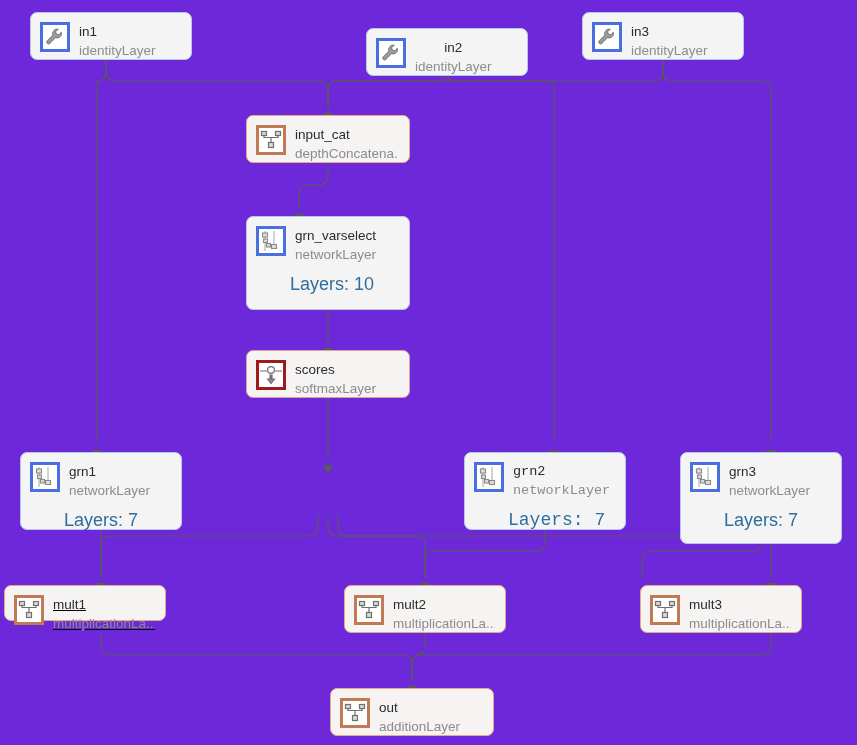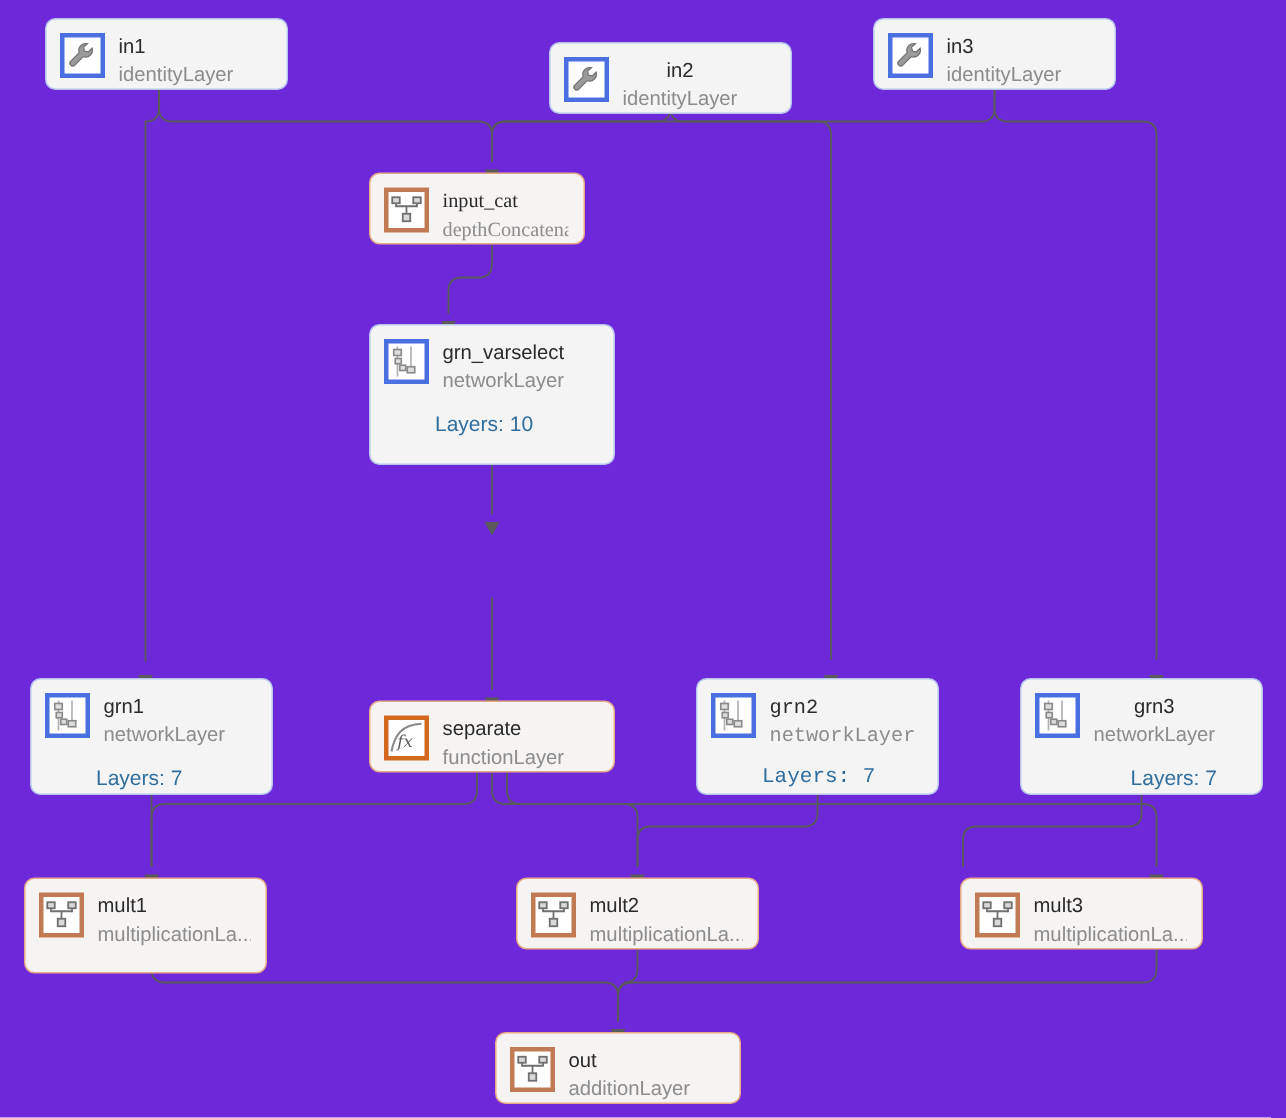--- a/index.html
+++ b/index.html
@@ -68,21 +68,21 @@
   }
   .node-name {
     font-size: 13.5px;
     color: #2b2b2b;
   }
   .node-type {
     font-size: 13.5px;
     color: #8c8c8c;
   }
   .node-meta {
-    font-size: 14px;
+    font-size: 18px;
     color: #2f6e9e;
     padding: 10px 0 0 43px;
   }
 </style>
 </head>
 <body>
 
 <div id="canvas">
 
   <svg id="edges" viewBox="0 0 857 745" xmlns="http://www.w3.org/2000/svg">
@@ -146,21 +146,21 @@
         <span class="icon-box b-blue">
           <svg viewBox="0 0 24 24">
             <g fill="#9a9a9a" stroke="#6f6f6f" stroke-width="0.8">
               <path d="M15.4 4.2a4.6 4.6 0 0 0-5.6 5.9L4.2 15.7a1.9 1.9 0 0 0 2.7 2.7l5.6-5.6a4.6 4.6 0 0 0 5.9-5.7l-2.5 2.5-2.6-.6-.6-2.6z"></path>
             </g>
           </svg>
         </span>
         <span class="node-text"><span class="node-name">in3</span><br><span class="node-type">identityLayer</span></span>
       </div>
     </div>
-    <div class="node orange" style="left: 246px; top: 115px; width: 144px; height: 48px; font-family: Liberation Serif, serif;">
+    <div class="node orange" style="left: 246px; top: 115px; width: 164px; height: 48px;">
       <div class="node-top">
         <span class="icon-box b-brown">
           <svg viewBox="0 0 24 24">
             <g fill="none" stroke="#6f6f6f" stroke-width="1.2">
               <rect x="2.5" y="3.5" width="5" height="4" fill="#d9d9d9"></rect>
               <rect x="16.5" y="3.5" width="5" height="4" fill="#d9d9d9"></rect>
               <path d="M5 7.5v2h14v-2M12 9.5v5"></path>
               <rect x="9.5" y="14.5" width="5" height="5" fill="#d9d9d9"></rect>
             </g>
           </svg>
@@ -178,83 +178,87 @@
               <rect x="4.5" y="10" width="4" height="3.5" fill="#dedede"></rect>
               <rect x="7.5" y="14.5" width="4" height="3.5" fill="#dedede"></rect>
               <rect x="12.5" y="15.5" width="5" height="4" fill="#dedede"></rect>
             </g>
           </svg>
         </span>
         <span class="node-text"><span class="node-name">grn_varselect</span><br><span class="node-type">networkLayer</span></span>
       </div>
       <div class="node-meta">Layers: 10</div>
     </div>
+    <div class="node red" style="left: 246px; top: 350px; width: 164px; height: 48px;">
+      <div class="node-top">
+        <span class="icon-box b-red">
+          <svg viewBox="0 0 24 24">
+            <g fill="none" stroke="#6f6f6f" stroke-width="1.2">
+              <path d="M1 8h7M16 8h7"></path>
+              <circle cx="12" cy="7" r="3.4" fill="#ffffff"></circle>
+              <path d="M12 11.5v5.5" stroke-width="3.2"></path>
+              <path d="M8.5 16l3.5 4.5 3.5-4.5z" fill="#8e8e8e" stroke="#6f6f6f"></path>
+            </g>
+          </svg>
+        </span>
+        <span class="node-text"><span class="node-name">scores</span><br><span class="node-type">softmaxLayer</span></span>
+      </div>
+    </div>
     <div class="node blue" style="left: 20px; top: 452px; width: 162px; height: 78px;">
       <div class="node-top">
         <span class="icon-box b-blue">
           <svg viewBox="0 0 24 24">
             <g fill="none" stroke="#8a8a8a" stroke-width="1.1">
               <path d="M6 2v20M15 2v13" stroke="#b0b0b0"></path>
               <rect x="3.5" y="4" width="5" height="4" fill="#dedede"></rect>
               <rect x="4.5" y="10" width="4" height="3.5" fill="#dedede"></rect>
               <rect x="7.5" y="14.5" width="4" height="3.5" fill="#dedede"></rect>
               <rect x="12.5" y="15.5" width="5" height="4" fill="#dedede"></rect>
             </g>
           </svg>
         </span>
         <span class="node-text"><span class="node-name">grn1</span><br><span class="node-type">networkLayer</span></span>
       </div>
       <div class="node-meta">Layers: 7</div>
     </div>
-    <div class="node orange" style="left: 246px; top: 467px; width: 164px; height: 48px;">
-      <div class="node-top">
-        <span class="icon-box b-orange">
-          <svg viewBox="0 0 24 24">
-            <path d="M2 21C4 10 9 3 22 2.5" fill="none" stroke="#8a8a8a" stroke-width="1.4"></path>
-            <text x="11" y="18" font-family="DejaVu Serif, serif" font-style="italic" font-size="11" fill="#5a5a5a" text-anchor="middle">fx</text>
-          </svg>
-        </span>
-        <span class="node-text"><span class="node-name">separate</span><br><span class="node-type">functionLayer</span></span>
-      </div>
-    </div>
     <div class="node blue" style="left: 464px; top: 452px; width: 162px; height: 78px; font-family: Liberation Mono, monospace;">
       <div class="node-top">
         <span class="icon-box b-blue">
           <svg viewBox="0 0 24 24">
             <g fill="none" stroke="#8a8a8a" stroke-width="1.1">
               <path d="M6 2v20M15 2v13" stroke="#b0b0b0"></path>
               <rect x="3.5" y="4" width="5" height="4" fill="#dedede"></rect>
               <rect x="4.5" y="10" width="4" height="3.5" fill="#dedede"></rect>
               <rect x="7.5" y="14.5" width="4" height="3.5" fill="#dedede"></rect>
               <rect x="12.5" y="15.5" width="5" height="4" fill="#dedede"></rect>
             </g>
           </svg>
         </span>
         <span class="node-text"><span class="node-name">grn2</span><br><span class="node-type">networkLayer</span></span>
       </div>
       <div class="node-meta">Layers: 7</div>
     </div>
-    <div class="node blue" style="left: 680px; top: 452px; width: 162px; height: 78px; text-align: center;">
+    <div class="node blue" style="left: 680px; top: 452px; width: 162px; height: 92px;">
       <div class="node-top">
         <span class="icon-box b-blue">
           <svg viewBox="0 0 24 24">
             <g fill="none" stroke="#8a8a8a" stroke-width="1.1">
               <path d="M6 2v20M15 2v13" stroke="#b0b0b0"></path>
               <rect x="3.5" y="4" width="5" height="4" fill="#dedede"></rect>
               <rect x="4.5" y="10" width="4" height="3.5" fill="#dedede"></rect>
               <rect x="7.5" y="14.5" width="4" height="3.5" fill="#dedede"></rect>
               <rect x="12.5" y="15.5" width="5" height="4" fill="#dedede"></rect>
             </g>
           </svg>
         </span>
         <span class="node-text"><span class="node-name">grn3</span><br><span class="node-type">networkLayer</span></span>
       </div>
       <div class="node-meta">Layers: 7</div>
     </div>
-    <div class="node orange" style="left: 16px; top: 585px; width: 162px; height: 64px;">
+    <div class="node orange" style="left: 4px; top: 585px; width: 162px; height: 36px; text-decoration: underline;">
       <div class="node-top">
         <span class="icon-box b-brown">
           <svg viewBox="0 0 24 24">
             <g fill="none" stroke="#6f6f6f" stroke-width="1.2">
               <rect x="2.5" y="3.5" width="5" height="4" fill="#d9d9d9"></rect>
               <rect x="16.5" y="3.5" width="5" height="4" fill="#d9d9d9"></rect>
               <path d="M5 7.5v2h14v-2M12 9.5v5"></path>
               <rect x="9.5" y="14.5" width="5" height="5" fill="#d9d9d9"></rect>
             </g>
           </svg>

